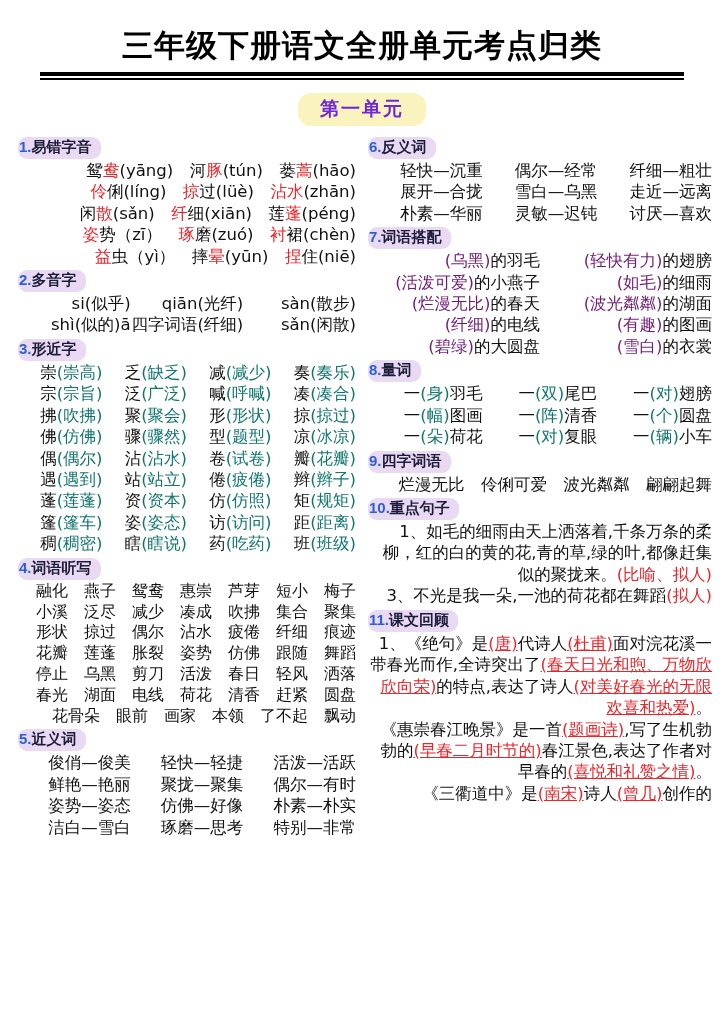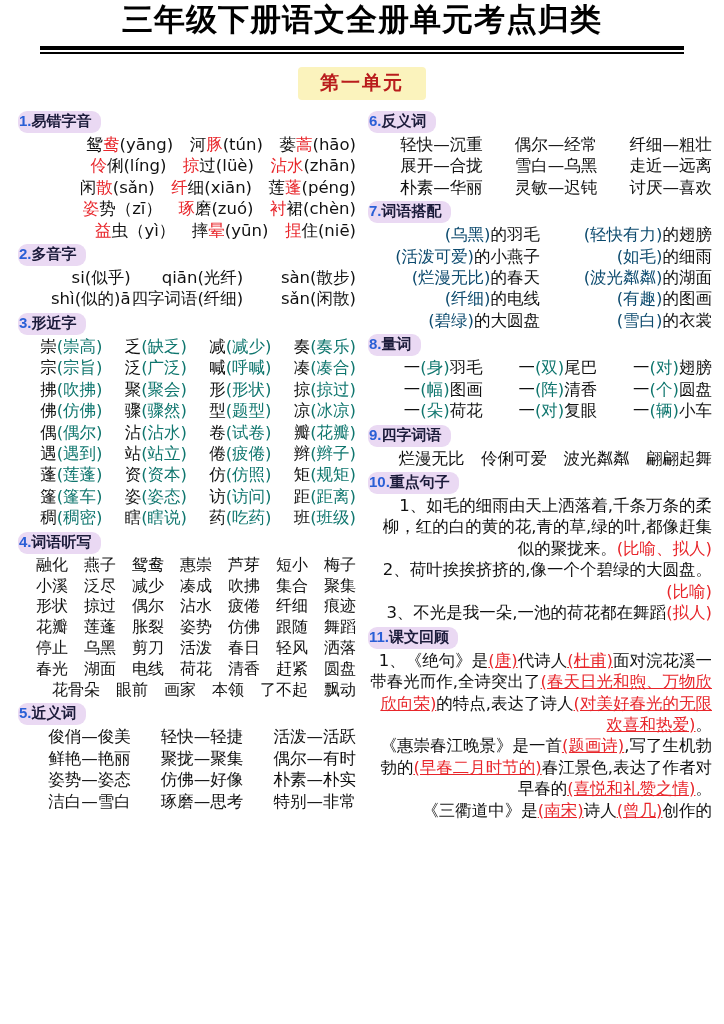--- a/index.html
+++ b/index.html
@@ -11,36 +11,37 @@
   }
   .page { width: 724px; height: 1024px; position: relative; padding: 0 10px; }
 
   
   .title {
     text-align: center;
     font-size: 31px;
     font-weight: bold;
     letter-spacing: 1px;
     color: #000;
+    padding-top: 26px;
     line-height: 1.25;
     font-family: "DejaVu Sans", sans-serif;
   }
   .rule { margin: 7px 30px 0 30px; }
   .rule .r1 { height: 4px; background: #000; }
   .rule .r2 { height: 2px; background: #000; margin-top: 2px; }
 
   .unit-wrap { text-align: center; margin-top: 13px; }
   .unit-badge {
     display: inline-block;
     background: #fbf3bd;
-    border-radius: 4px;
+    border-radius: 13px;
     padding: 3px 22px 4px 22px;
     font-size: 19px;
     font-weight: bold;
-    color: #b91c1c;
+    color: #6d28d9;
     letter-spacing: 2px;
     font-family: "DejaVu Sans", sans-serif;
   }
 
   
   .columns { display: flex; margin-top: 11px; }
   .col { width: 50%; padding: 0 4px; }
   .col.left { padding-left: 8px; padding-right: 6px; }
   .col.right { padding-left: 6px; padding-right: 2px; }
 
@@ -63,21 +64,21 @@
     line-height: 1.30;
     color: #111;
     white-space: nowrap;
     font-family: "DejaVu Sans", sans-serif;
     text-align: right;
   }
   .wrapline { white-space: normal; }
 
   .red { color: #e8262b; }
   .olive { color: #0f766e; }
-  .green { color: #0c4a6e; }
+  .green { color: #701a75; }
   .redu { color: #e8262b; text-decoration: underline; }
 
   
   .grid { display: flex; }
   .g3 > span { display: inline-block; width: 33.33%; }
   .g4 > span { display: inline-block; width: 25%; }
   .g2 > span { display: inline-block; width: 50%; }
   .dictation .line { letter-spacing: 0px; font-size: 16px; }
   .pinyin { font-family: "DejaVu Sans", sans-serif; }
 </style>
@@ -300,21 +301,20 @@
 
       <div class="sec">
         <span class="sec-badge"><span class="num">9.</span><span>四字词语</span></span>
         <div class="line">烂漫无比　伶俐可爱　波光粼粼　翩翩起舞</div>
       </div>
 
       <div class="sec">
         <span class="sec-badge"><span class="num">10.</span><span>重点句子</span></span>
         <div id="s10rows">
             <div class="line wrapline"><span>1、如毛的细雨由天上洒落着,千条万条的柔柳，红的白的黄的花,青的草,绿的叶,都像赶集似的聚拢来。</span><span class="red">(比喻、拟人)</span></div>
-            <div class="line wrapline"><span>2、荷叶挨挨挤挤的,像一个个碧绿的大圆盘。</span><span class="red">(比喻)</span></div>
             <div class="line wrapline"><span>3、不光是我一朵,一池的荷花都在舞蹈</span><span class="red">(拟人)</span></div>
           </div>
       </div>
 
       <div class="sec">
         <span class="sec-badge"><span class="num">11.</span><span>课文回顾</span></span>
         <div id="s11rows">
             <div class="line wrapline"><span>1、《绝句》是</span><span class="redu">(唐)</span><span>代诗人</span><span class="redu">(杜甫)</span><span>面对浣花溪一带春光而作,全诗突出了</span><span class="redu">(春天日光和煦、万物欣欣向荣)</span><span>的特点,表达了诗人</span><span class="redu">(对美好春光的无限欢喜和热爱)</span><span>。</span></div>
             <div class="line wrapline"><span>《惠崇春江晚景》是一首</span><span class="redu">(题画诗)</span><span>,写了生机勃勃的</span><span class="redu">(早春二月时节的)</span><span>春江景色,表达了作者对早春的</span><span class="redu">(喜悦和礼赞之情)</span><span>。</span></div>
             <div class="line wrapline"><span>《三衢道中》是</span><span class="redu">(南宋)</span><span>诗人</span><span class="redu">(曾几)</span><span>创作的</span></div>

